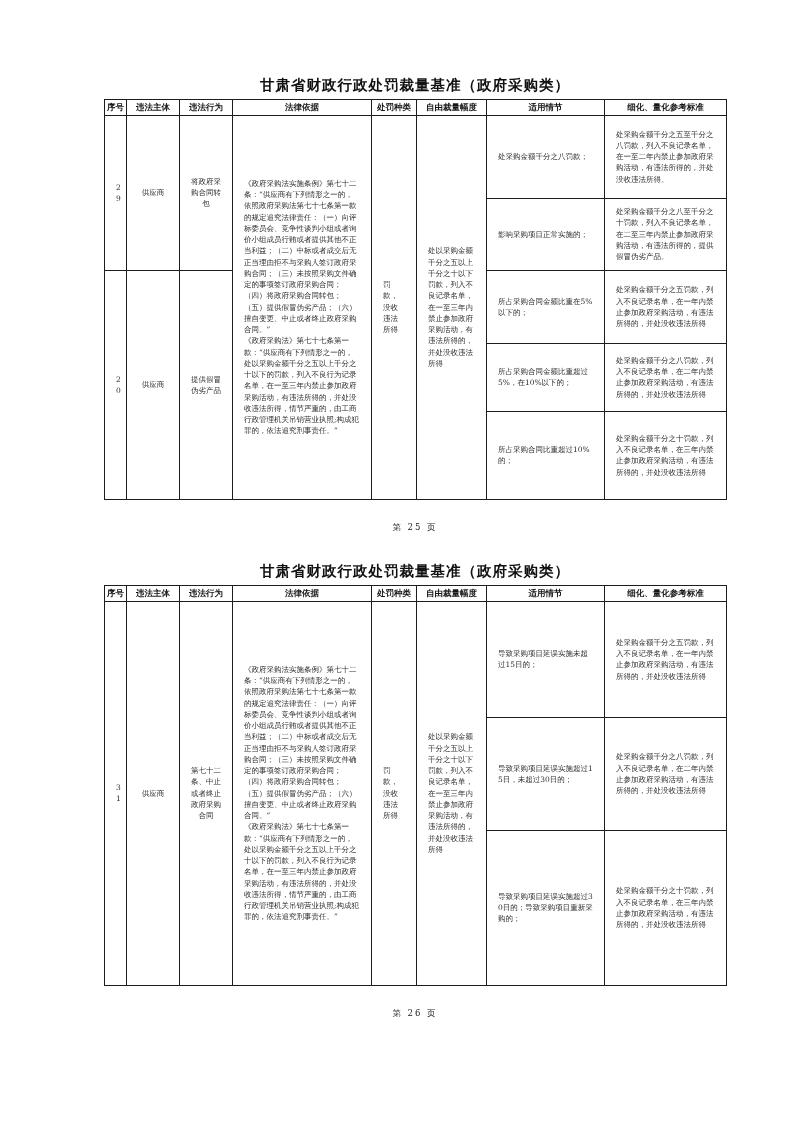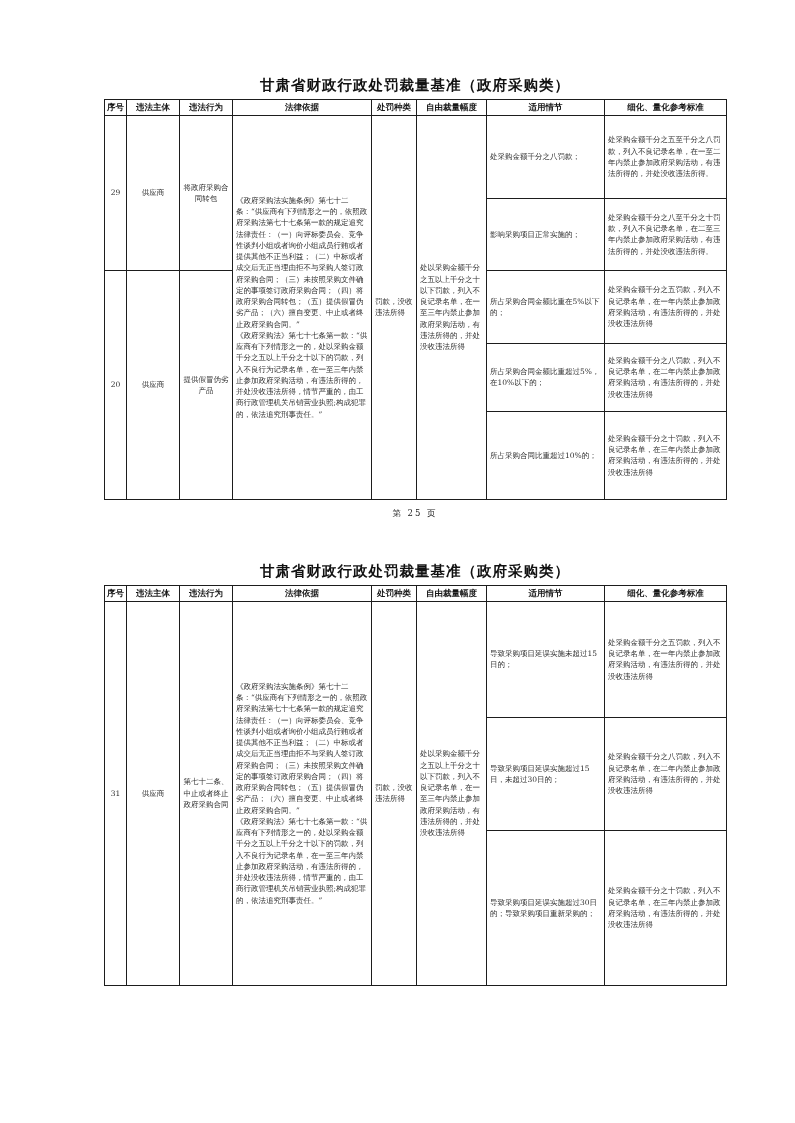--- a/index.html
+++ b/index.html
@@ -26,39 +26,39 @@
     border-collapse:collapse;
     table-layout:fixed;
     width:622px;
     border:1.5px solid #151515;
   }
   .penalty th, .penalty td {
     border:1px solid #1d1d1d;
     font-size:7.5px;
     line-height:1.5;
     vertical-align:middle;
-    padding:2px 3px;
+    padding:2px 11px;
     word-break:break-all;
     overflow:hidden;
   }
   .penalty th {
     font-size:8.5px;
     font-weight:bold;
     text-align:center;
     padding:1px 0;
     height:12px;
     white-space:nowrap;
     color:#161616;
   }
   .center { text-align:center; }
   .legal { white-space:pre-wrap; padding:4px 5px; }
   .footer {
     text-align:center;
     font-size:8.5px;
-    margin-top:8px;
+    margin-top:22px;
     letter-spacing:2px;
     color:#222;
   }
 </style>
 </head>
 <body>
 
 <div class="section" id="section-25">
   <div class="doc-title">甘肃省财政行政处罚裁量基准（政府采购类）</div>
   <table class="penalty">
@@ -89,21 +89,21 @@
       <td class="center" rowspan="2">将政府采购合同转包</td>
       <td class="legal" rowspan="5">《政府采购法实施条例》第七十二条：“供应商有下列情形之一的，依照政府采购法第七十七条第一款的规定追究法律责任：（一）向评标委员会、竞争性谈判小组或者询价小组成员行贿或者提供其他不正当利益；（二）中标或者成交后无正当理由拒不与采购人签订政府采购合同；（三）未按照采购文件确定的事项签订政府采购合同；（四）将政府采购合同转包；（五）提供假冒伪劣产品；（六）擅自变更、中止或者终止政府采购合同。”
 《政府采购法》第七十七条第一款：“供应商有下列情形之一的，处以采购金额千分之五以上千分之十以下的罚款，列入不良行为记录名单，在一至三年内禁止参加政府采购活动，有违法所得的，并处没收违法所得，情节严重的，由工商行政管理机关吊销营业执照;构成犯罪的，依法追究刑事责任。”</td>
       <td rowspan="5">罚款，没收违法所得</td>
       <td rowspan="5">处以采购金额千分之五以上千分之十以下罚款，列入不良记录名单，在一至三年内禁止参加政府采购活动，有违法所得的，并处没收违法所得</td>
       <td>处采购金额千分之八罚款；</td>
       <td>处采购金额千分之五至千分之八罚款，列入不良记录名单，在一至二年内禁止参加政府采购活动，有违法所得的，并处没收违法所得。</td>
     </tr>
     <tr style="height:72px">
       <td>影响采购项目正常实施的；</td>
-      <td>处采购金额千分之八至千分之十罚款，列入不良记录名单，在二至三年内禁止参加政府采购活动，有违法所得的，并处没收违法所得。</td>
+      <td>处采购金额千分之八至千分之十罚款，列入不良记录名单，在二至三年内禁止参加政府采购活动，有违法所得的，提供假冒伪劣产品。</td>
     </tr>
     <tr style="height:73px">
       <td class="center" rowspan="3">20</td>
       <td class="center" rowspan="3">供应商</td>
       <td class="center" rowspan="3">提供假冒伪劣产品</td>
       <td>所占采购合同金额比重在5%以下的；</td>
       <td>处采购金额千分之五罚款，列入不良记录名单，在一年内禁止参加政府采购活动，有违法所得的，并处没收违法所得</td>
     </tr>
     <tr style="height:68px">
       <td>所占采购合同金额比重超过5%，在10%以下的；</td>
@@ -156,13 +156,14 @@
     <tr style="height:113px">
       <td>导致采购项目延误实施超过15日，未超过30日的；</td>
       <td>处采购金额千分之八罚款，列入不良记录名单，在二年内禁止参加政府采购活动，有违法所得的，并处没收违法所得</td>
     </tr>
     <tr style="height:155px">
       <td>导致采购项目延误实施超过30日的；导致采购项目重新采购的；</td>
       <td>处采购金额千分之十罚款，列入不良记录名单，在三年内禁止参加政府采购活动，有违法所得的，并处没收违法所得</td>
     </tr>
   </tbody>
     </table>
+  <div class="footer">第 26 页</div>
 </div>
 
 </body></html>

